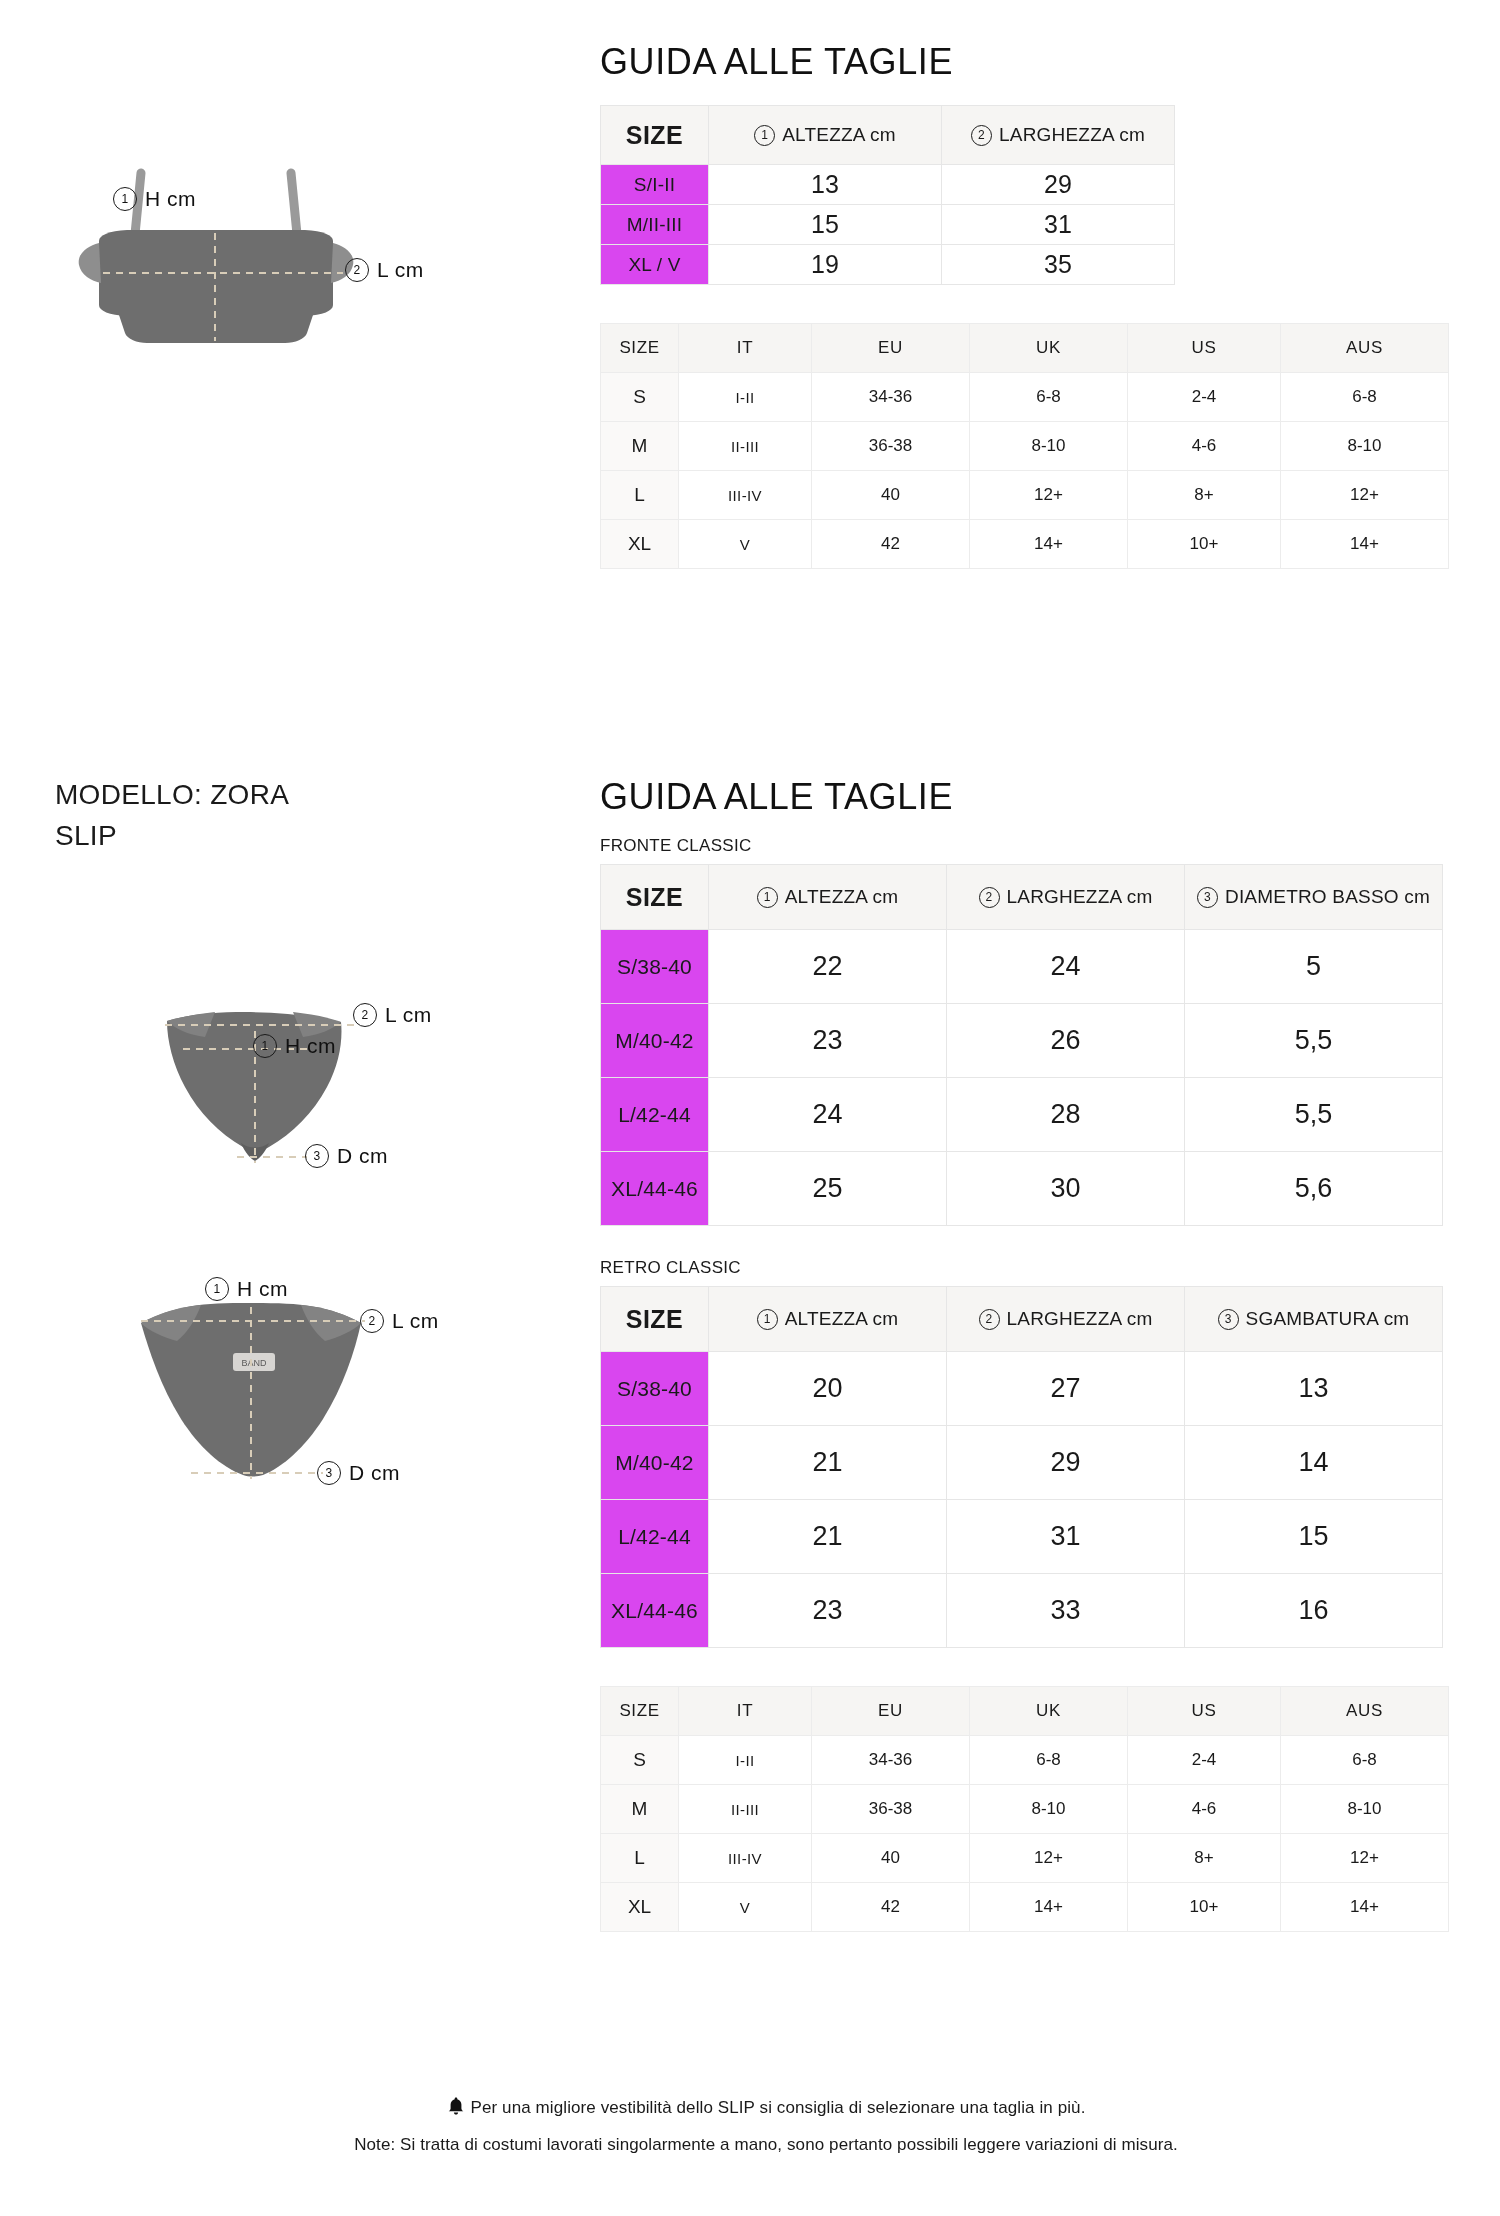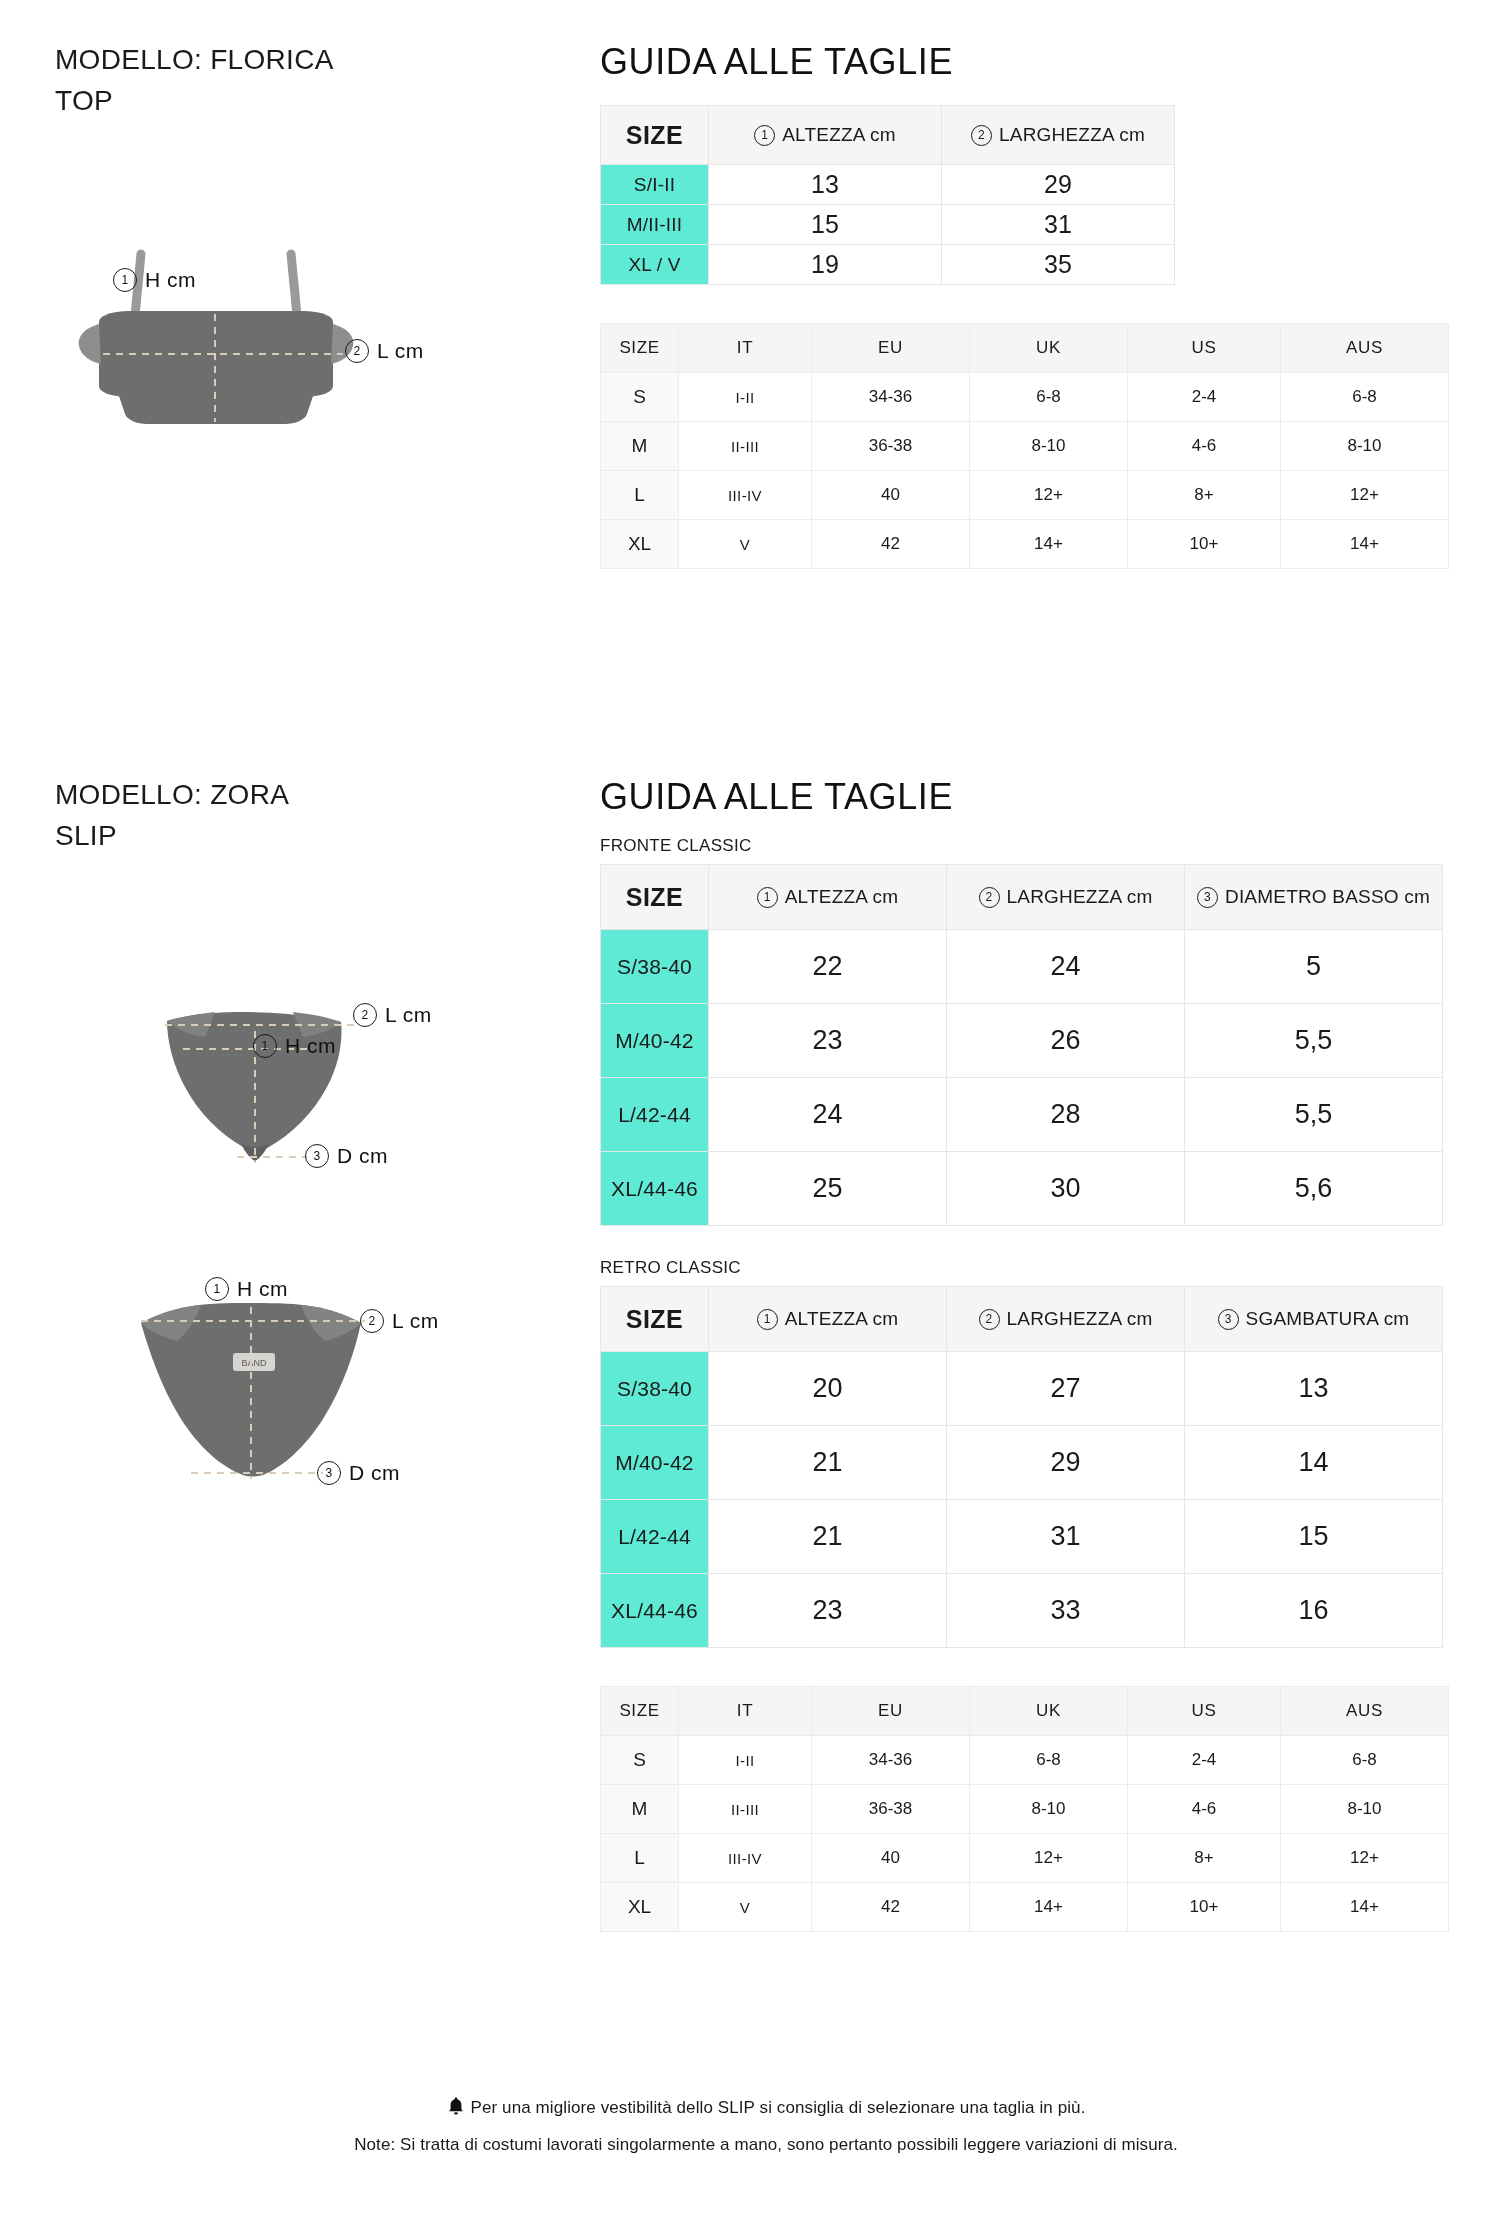--- a/index.html
+++ b/index.html
@@ -82,21 +82,21 @@
     font-size: 25px;
     font-weight: 700;
     letter-spacing: 0.5px;
   }
   table.measure thead th.meas-h {
     font-size: 19px;
     letter-spacing: 0.2px;
     white-space: nowrap;
   }
   table.measure tbody td.size-c {
-    background: #5eead4;
+    background: #d946ef;
     font-size: 21px;
     font-weight: 500;
     letter-spacing: 0.2px;
   }
   table.measure tbody td.val-c {
     font-size: 27px;
     font-weight: 400;
   }
 
   
@@ -209,22 +209,20 @@
     margin-right: 6px;
     vertical-align: -3px;
   }
 </style>
 </head>
 <body>
 
 <div class="section" style="top:40px;">
 
   <div class="left-col">
-    <h1 class="model-title">MODELLO: FLORICA
-TOP</h1>
 
     <div class="diagram" style="margin-top:125px;">
       <svg width="430" height="215" viewBox="0 0 430 215">
 
         <path d="M86 8 L76 110" stroke="#9a9a9a" stroke-width="9" fill="none" stroke-linecap="round"></path>
         <path d="M236 8 L246 110" stroke="#9a9a9a" stroke-width="9" fill="none" stroke-linecap="round"></path>
 
         <path d="M44 76 C44 70 54 66 72 65 L250 65 C268 66 278 70 278 76
                  L278 140 C278 146 268 150 250 151 L72 151 C54 150 44 146 44 140 Z" fill="#6e6e6e"></path>
 

